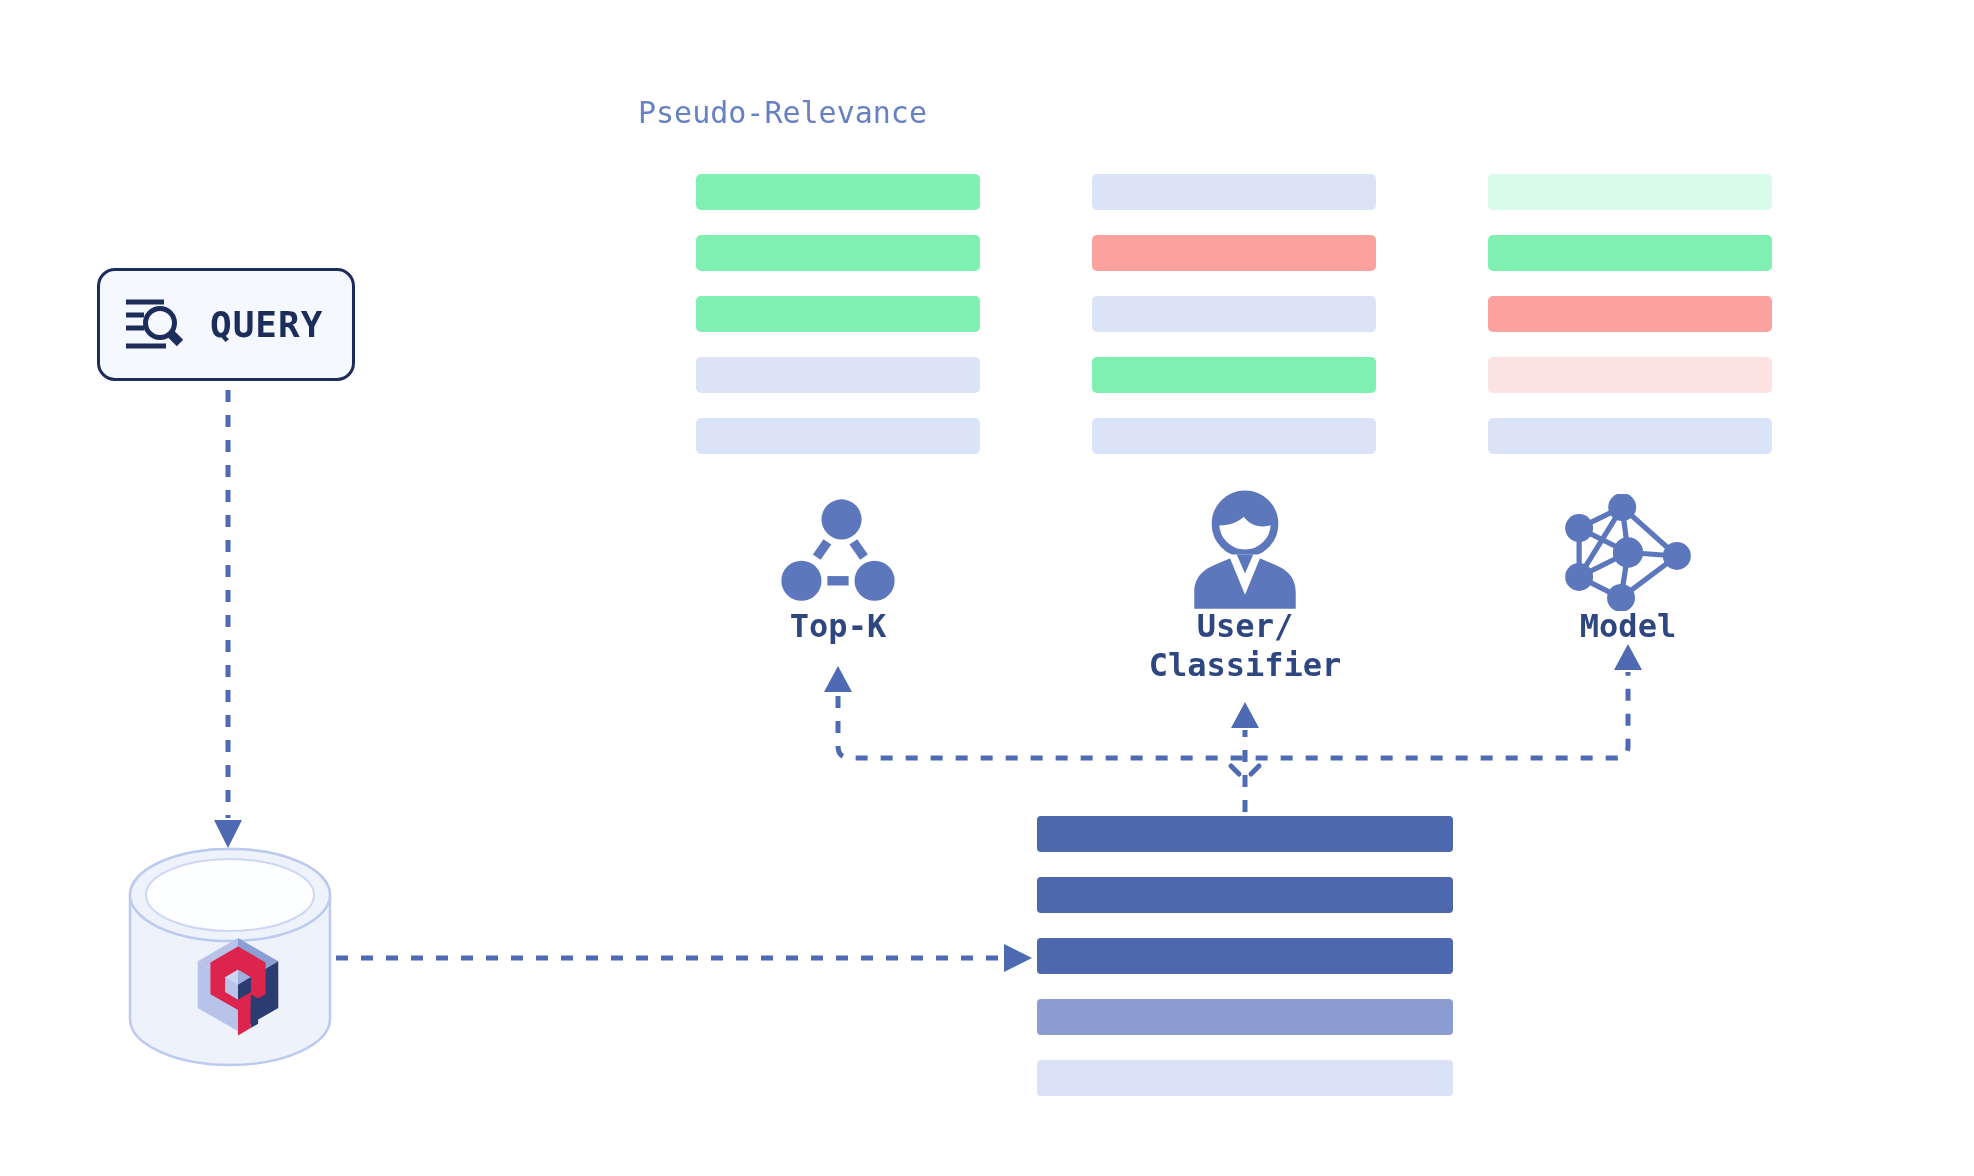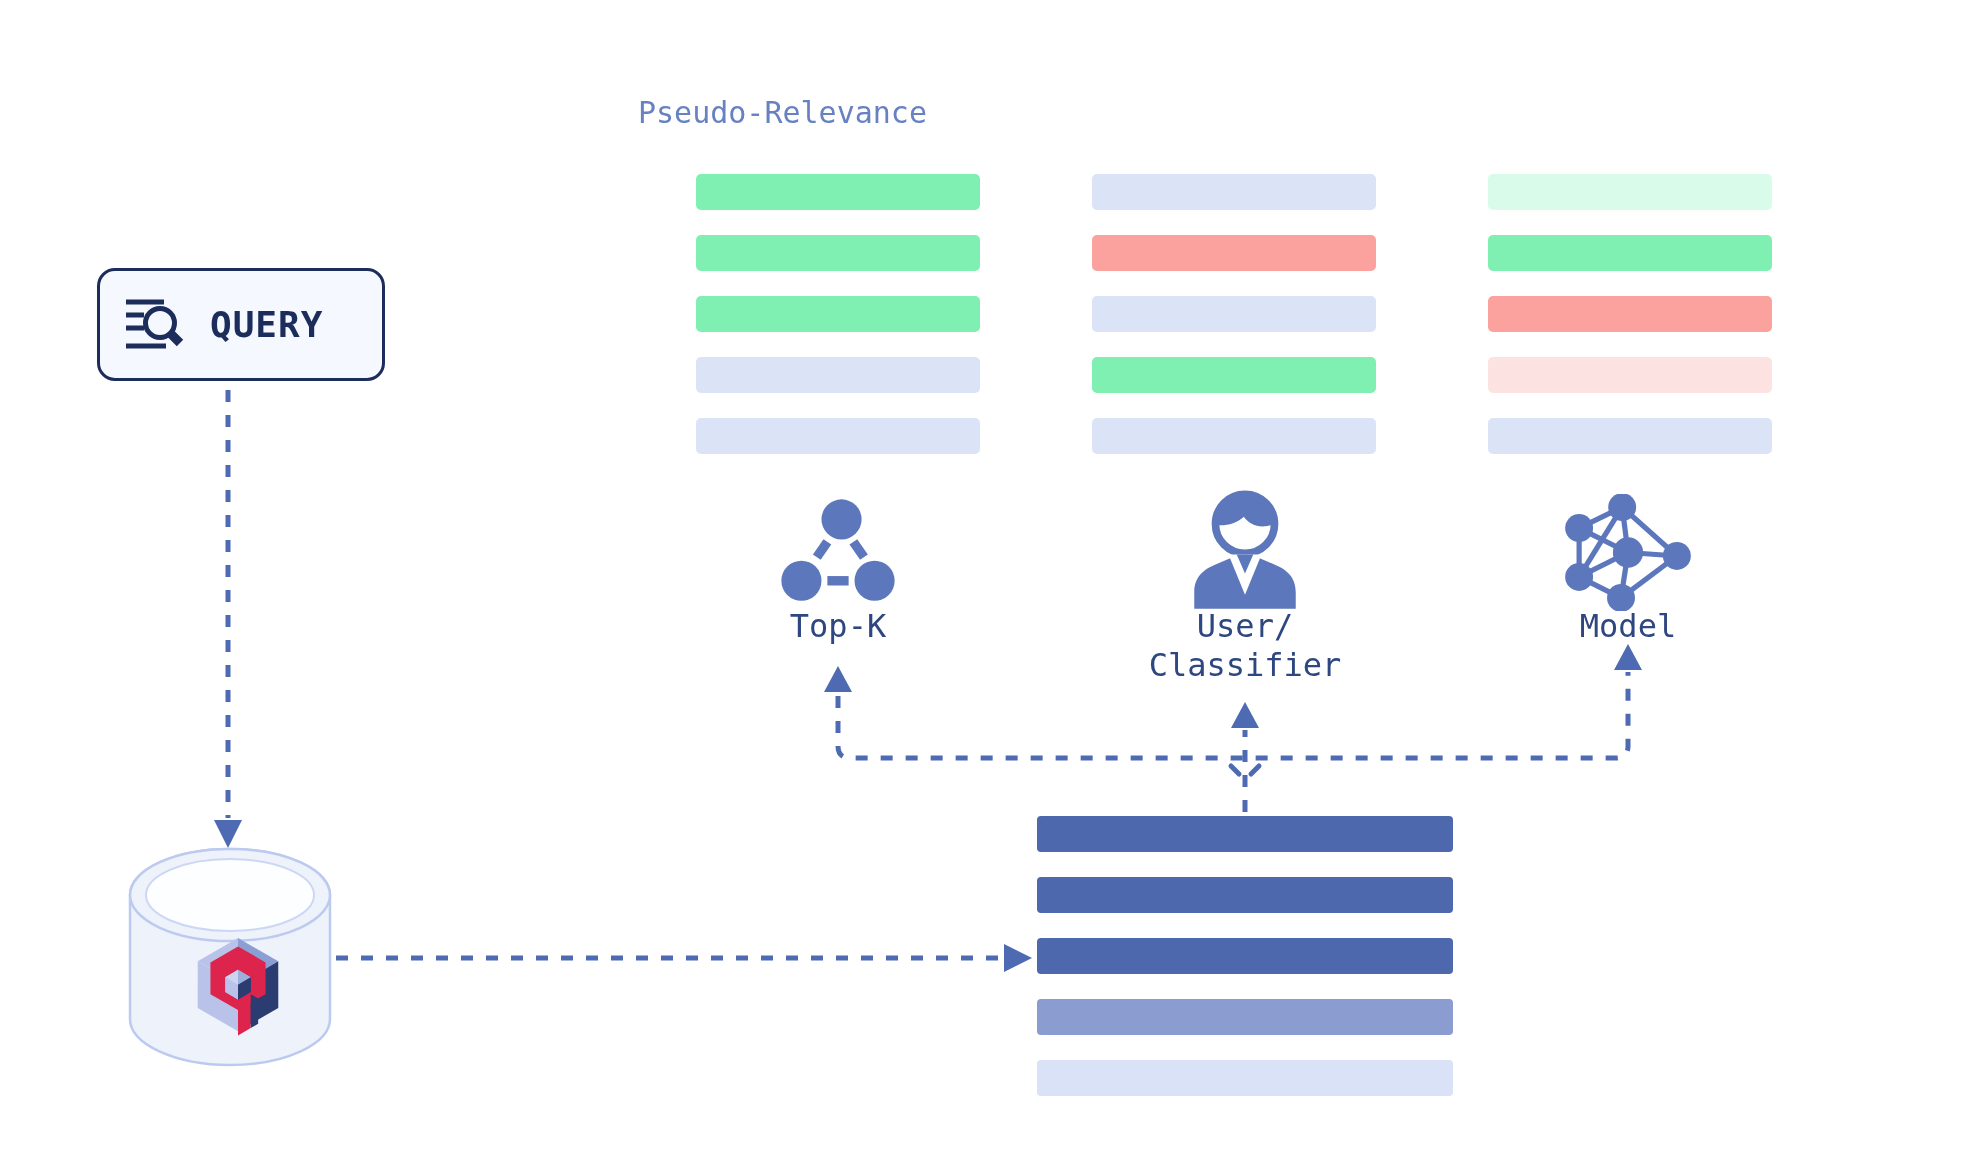--- a/index.html
+++ b/index.html
@@ -16,25 +16,25 @@
   .bars-col{position:absolute;top:174px;width:284px;}
   #c1{left:696px}#c2{left:1092px}#c3{left:1488px}
   .bars-col .bar{height:36px;border-radius:5px;margin-bottom:25px;}
 
   
   .sel-icon{position:absolute;}
   #i1{left:779px;top:497px}
   #i2{left:1186px;top:486px}
   #i3{left:1564px;top:494px}
   .sel-label{position:absolute;top:607px;width:400px;text-align:center;
-             font-size:32px;font-weight:400;color:#2e4781;line-height:39px;}
+             font-size:32px;font-weight:700;color:#2e4781;line-height:39px;}
   #l1{left:638px}#l2{left:1045px}#l3{left:1428px}
 
   
-  .query-box{position:absolute;left:97px;top:268px;width:288px;height:113px;
+  .query-box{position:absolute;left:97px;top:268px;width:258px;height:113px;
              border:3px solid #1d2d5b;border-radius:18px;background:#f5f8fe;
              display:flex;align-items:center;gap:22px;padding-left:24px;box-sizing:border-box;}
   .qlabel{font-size:36px;font-weight:700;color:#1d2d5b;letter-spacing:1px;}
 
   
   .db{position:absolute;left:126px;top:843px;}
   .qdrant{position:absolute;left:190px;top:938px;}
 
   
   .stack{position:absolute;left:1037px;top:816px;width:416px;}

